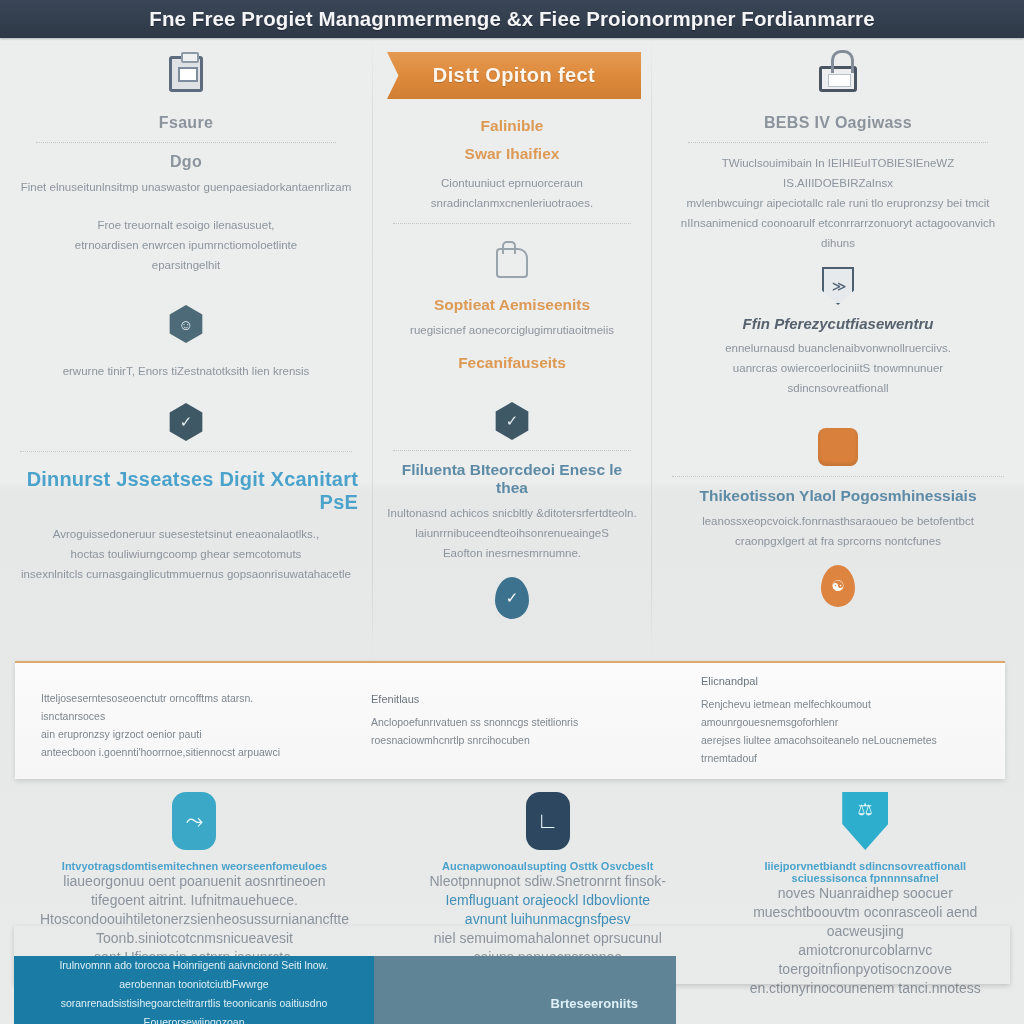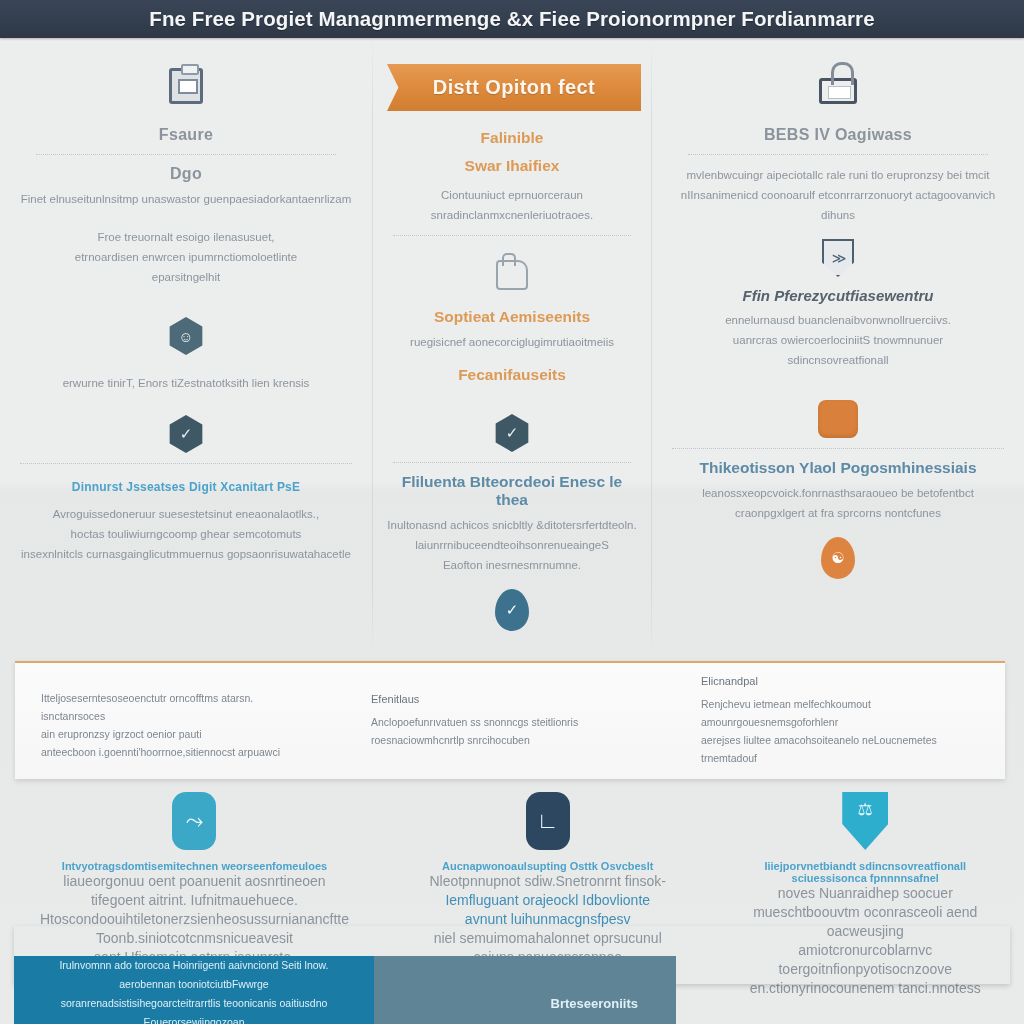--- a/index.html
+++ b/index.html
@@ -35,21 +35,21 @@
     filter: blur(.25px);
   }
 
   
   .columns {
     position: absolute; left: 0; top: 38px;
     width: 1024px; height: 620px;
     display: grid;
     grid-template-columns: 372px 1px 278px 1px 372px;
   }
-  .col { position: relative; padding: 12px 14px; }
+  .col { position: relative; padding: 0 14px; }
   .vdiv { background: linear-gradient(180deg,rgba(0,0,0,0) 0%,rgba(120,130,140,.16) 12%,rgba(120,130,140,.16) 88%,rgba(0,0,0,0) 100%); }
 
   
   .icon-wrap { display: flex; justify-content: center; }
 
   .ico-clipboard {
     width: 34px; height: 36px; position: relative;
     border: 3px solid #5c6b7d; border-radius: 3px;
     background: #dfe2e4;
   }
@@ -123,22 +123,22 @@
     box-shadow: inset 0 -2px 4px rgba(0,0,0,.12);
   }
 
   
   .t-center { text-align: center; }
   .head-grey {
     color: #8b949c; font-size: 16px; font-weight: bold;
     letter-spacing: .3px; filter: blur(.3px);
   }
   .head-blue {
-    color: #4ba3cc; font-size: 12px; font-weight: bold;
-    letter-spacing: .2px; filter: blur(.35px);
+    color: #4ba3cc; font-size: 20px; font-weight: bold;
+    letter-spacing: .2px; filter: blur(.35px); text-align: right;
   }
   .head-blue-dark {
     color: #5d8ba6; font-size: 15.5px; font-weight: bold;
     filter: blur(.35px);
   }
   .head-orange {
     color: #dd9a55; font-size: 15.5px; font-weight: bold;
     filter: blur(.35px);
   }
   .head-slate {
@@ -335,20 +335,21 @@
     <div class="vdiv"></div>
 
     <div class="col">
       <div class="sp14"></div>
       <div class="icon-wrap">
         <div class="ico-lock"></div>
       </div>
       <div class="sp22"></div>
       <div class="t-center head-grey">BEBS IV Oagiwass</div>
       <div class="dotline"></div>
+      <div class="t-center body-txt">TWiuclsouimibain In IEIHIEuITOBIESIEneWZ IS.AIIIDOEBIRZaInsx</div>
       <div class="t-center body-txt">mvlenbwcuingr aipeciotallc rale runi tlo erupronzsy bei tmcit</div>
       <div class="t-center body-txt">nIInsanimenicd coonoarulf etconrrarrzonuoryt actagoovanvich dihuns</div>
       <div class="sp14"></div>
       <div class="icon-wrap">
         <div class="ico-shield">≫</div>
       </div>
       <div class="sp10"></div>
       <div class="t-center head-slate">Ffin Pferezycutfiasewentru</div>
       <div class="sp6"></div>
       <div class="t-center body-txt">ennelurnausd buanclenaibvonwnollruerciivs.</div>

